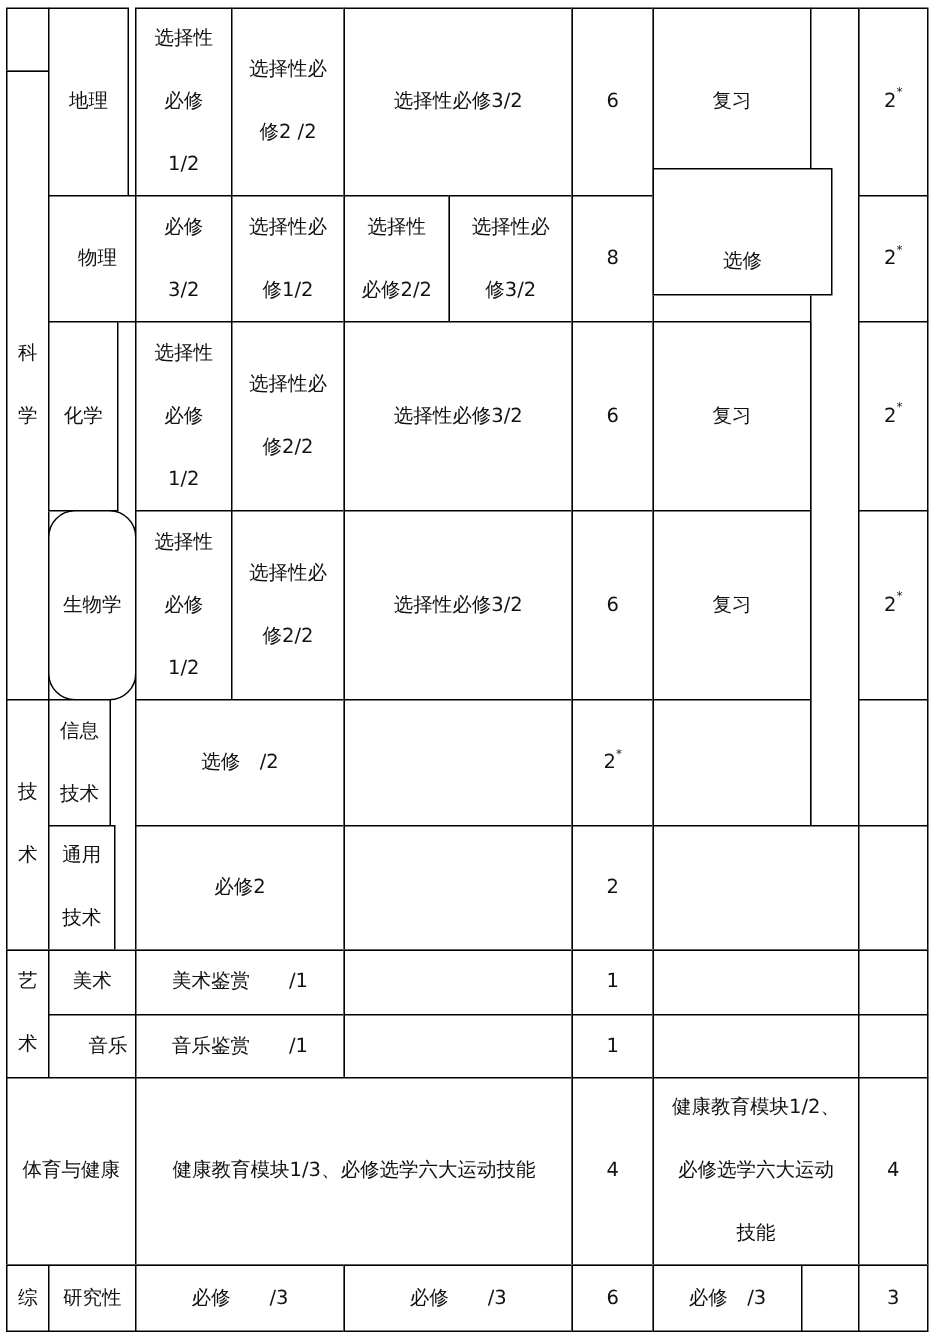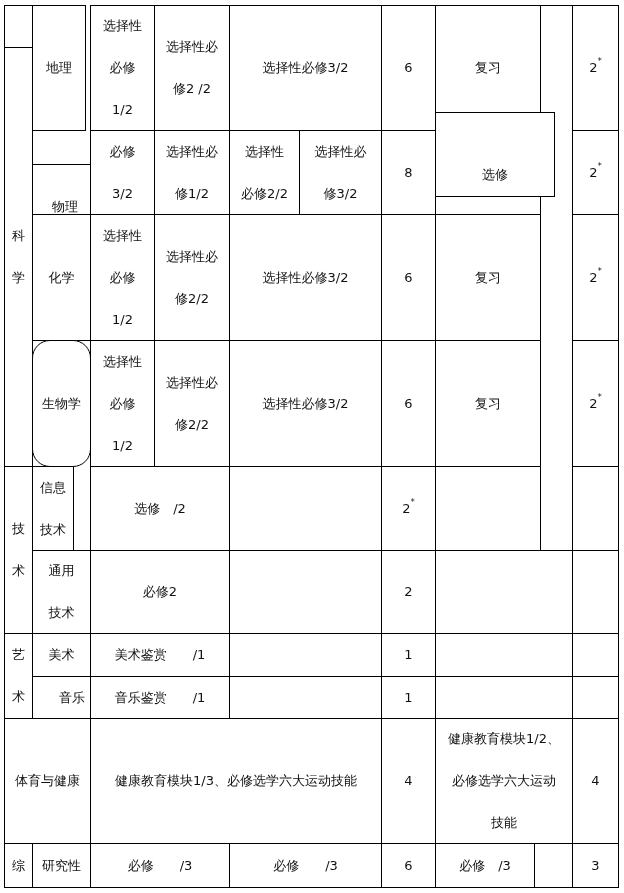--- a/index.html
+++ b/index.html
@@ -42,21 +42,21 @@
 <div class="c" style="left:435px;top:5px;width:106px;height:126px;">
     <span>复习</span>
   </div>
 <div class="c" style="left:572px;top:5px;width:47px;height:126px;">
     <span>2</span>
     <sup>*</sup>
   </div>
 
 <div class="c" style="left:540px;top:5px;width:33px;height:546px;"></div>
 
-<div class="c" style="left:32px;top:130px;width:66px;height:85px;margin-top:34px;">
+<div class="c" style="left:32px;top:130px;width:66px;height:85px;">
     <span>物理</span>
   </div>
 <div class="c" style="left:90px;top:130px;width:65px;height:85px;">
     <span>必修
 3/2</span>
   </div>
 <div class="c" style="left:154px;top:130px;width:76px;height:85px;">
     <span>选择性必
 修1/2</span>
   </div>
@@ -72,21 +72,21 @@
     <span>8</span>
   </div>
 <div class="c" style="left:435px;top:112px;width:120px;height:85px;align-items:flex-end;">
     <span>选修</span>
   </div>
 <div class="c" style="left:572px;top:130px;width:47px;height:85px;">
     <span>2</span>
     <sup>*</sup>
   </div>
 
-<div class="c" style="left:32px;top:214px;width:59px;height:127px;">
+<div class="c" style="left:32px;top:214px;width:47px;height:127px;">
     <span>化学</span>
   </div>
 <div class="c" style="left:90px;top:214px;width:65px;height:127px;">
     <span>选择性
 必修
 1/2</span>
   </div>
 <div class="c" style="left:154px;top:214px;width:76px;height:127px;">
     <span>选择性必
 修2/2</span>
@@ -143,21 +143,21 @@
     <span>选修　/2</span>
   </div>
 <div class="c" style="left:229px;top:466px;width:153px;height:85px;"></div>
 <div class="c" style="left:381px;top:466px;width:55px;height:85px;">
     <span>2</span>
     <sup>*</sup>
   </div>
 <div class="c" style="left:435px;top:466px;width:106px;height:85px;"></div>
 <div class="c" style="left:572px;top:466px;width:47px;height:85px;"></div>
 
-<div class="c" style="left:32px;top:550px;width:59px;height:84px;">
+<div class="c" style="left:32px;top:550px;width:45px;height:84px;">
     <span>通用
 技术</span>
   </div>
 <div class="c" style="left:90px;top:550px;width:140px;height:84px;">
     <span>必修2</span>
   </div>
 <div class="c" style="left:229px;top:550px;width:153px;height:84px;"></div>
 <div class="c" style="left:381px;top:550px;width:55px;height:84px;">
     <span>2</span>
   </div>

